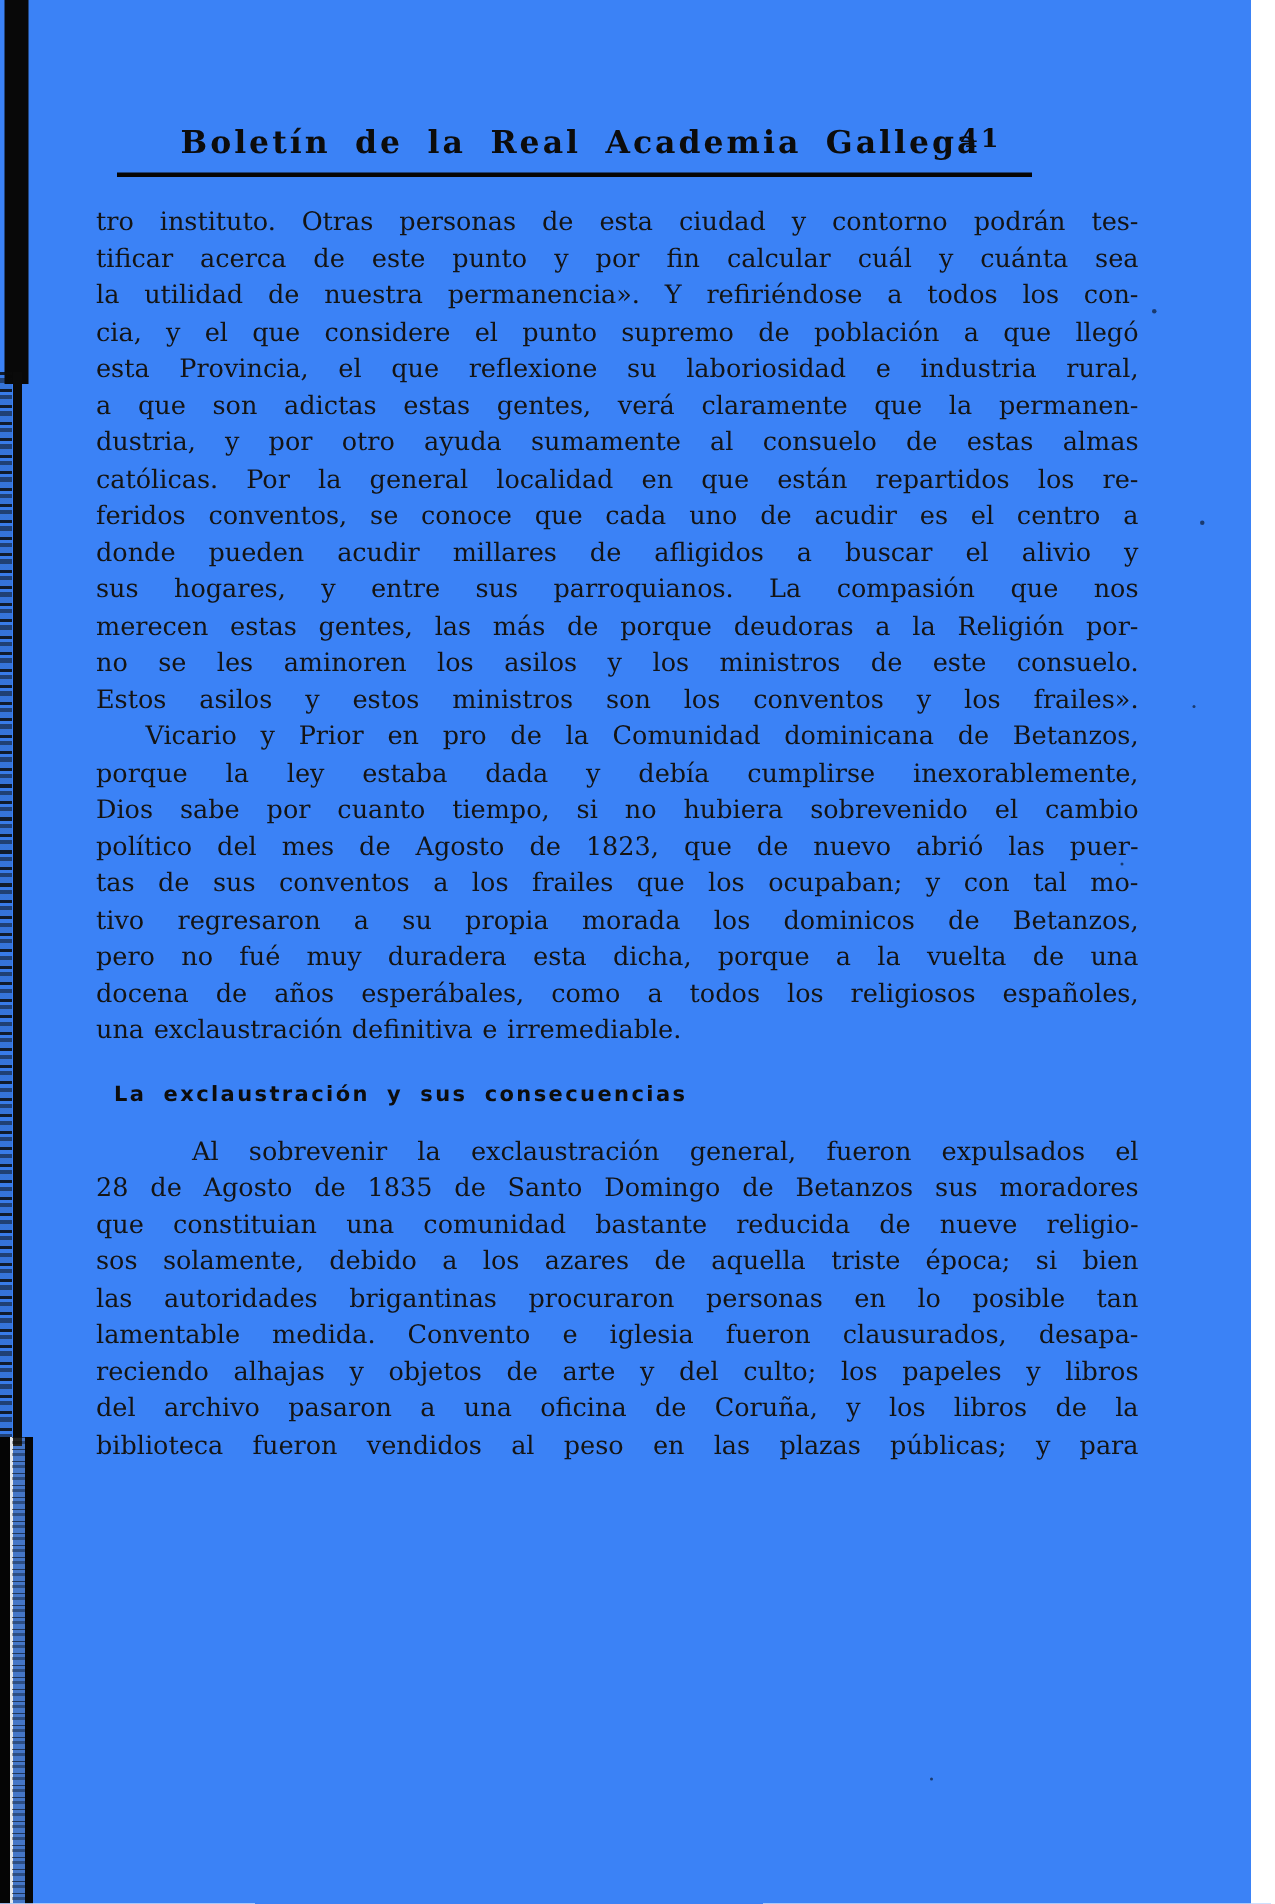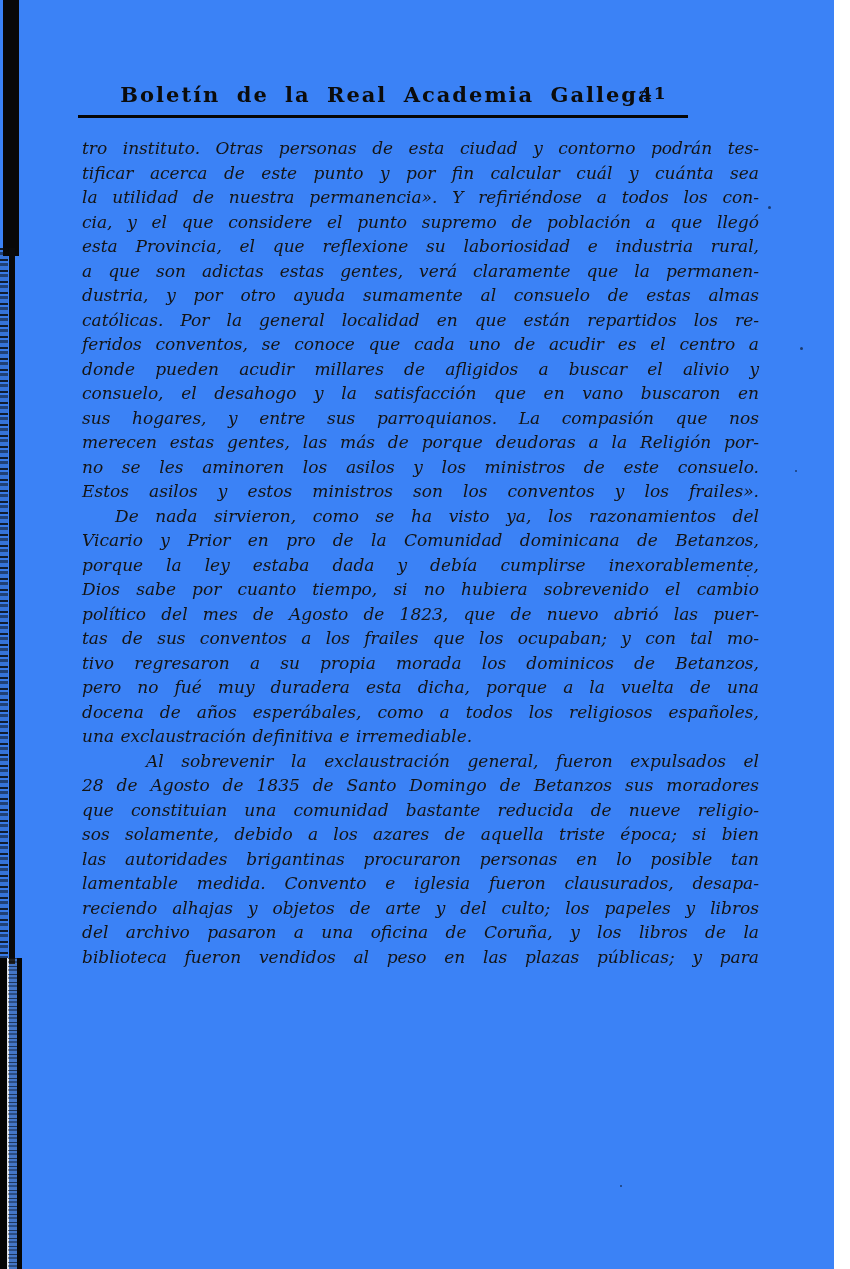--- a/index.html
+++ b/index.html
@@ -101,24 +101,23 @@
   }
   .rule {
     margin: 6px 0 0 78px;
     width: 610px;
     height: 3px;
     background: #060606;
   }
 
   
   .text-block {
-    margin: 18px 75px 0 82px;
+    margin: 18px 75px 0 64px;
     font-size: 17px;
     line-height: 24.5px;
-    font-style: italic;
   }
   .para .line {
     text-align: justify;
     text-align-last: justify;
     word-spacing: 1px;
     white-space: normal;
   }
   .para:not(.cont) .line:last-child {
     text-align-last: left;
   }
@@ -176,40 +175,39 @@
         <div class="line">tro instituto. Otras personas de esta ciudad y contorno podrán tes-</div>
         <div class="line">tificar acerca de este punto y por fin calcular cuál y cuánta sea</div>
         <div class="line">la utilidad de nuestra permanencia». Y refiriéndose a todos los con-</div>
         <div class="line">cia, y el que considere el punto supremo de población a que llegó</div>
         <div class="line">esta Provincia, el que reflexione su laboriosidad e industria rural,</div>
         <div class="line">a que son adictas estas gentes, verá claramente que la permanen-</div>
         <div class="line">dustria, y por otro ayuda sumamente al consuelo de estas almas</div>
         <div class="line">católicas. Por la general localidad en que están repartidos los re-</div>
         <div class="line">feridos conventos, se conoce que cada uno de acudir es el centro a</div>
         <div class="line">donde pueden acudir millares de afligidos a buscar el alivio y</div>
-        <div class="line">consuelo, el desahogo y la satisfacción que en vano buscaron en</div>
         <div class="line">sus hogares, y entre sus parroquianos. La compasión que nos</div>
         <div class="line">merecen estas gentes, las más de porque deudoras a la Religión por-</div>
         <div class="line">no se les aminoren los asilos y los ministros de este consuelo.</div>
         <div class="line">Estos asilos y estos ministros son los conventos y los frailes».</div>
       </div>
 
     <div class="para indent-sm">
-        <div class="line">De nada sirvieron, como se ha visto ya, los razonamientos del</div>
         <div class="line">Vicario y Prior en pro de la Comunidad dominicana de Betanzos,</div>
         <div class="line">porque la ley estaba dada y debía cumplirse inexorablemente,</div>
         <div class="line">Dios sabe por cuanto tiempo, si no hubiera sobrevenido el cambio</div>
         <div class="line">político del mes de Agosto de 1823, que de nuevo abrió las puer-</div>
         <div class="line">tas de sus conventos a los frailes que los ocupaban; y con tal mo-</div>
         <div class="line">tivo regresaron a su propia morada los dominicos de Betanzos,</div>
         <div class="line">pero no fué muy duradera esta dicha, porque a la vuelta de una</div>
         <div class="line">docena de años esperábales, como a todos los religiosos españoles,</div>
         <div class="line">una exclaustración definitiva e irremediable.</div>
       </div>
 
+    <h2 class="section-heading">La exclaustración y sus consecuencias</h2>
 
     <div class="para indent-lg cont">
         <div class="line">Al sobrevenir la exclaustración general, fueron expulsados el</div>
         <div class="line">28 de Agosto de 1835 de Santo Domingo de Betanzos sus moradores</div>
         <div class="line">que constituian una comunidad bastante reducida de nueve religio-</div>
         <div class="line">sos solamente, debido a los azares de aquella triste época; si bien</div>
         <div class="line">las autoridades brigantinas procuraron personas en lo posible tan</div>
         <div class="line">lamentable medida. Convento e iglesia fueron clausurados, desapa-</div>
         <div class="line">reciendo alhajas y objetos de arte y del culto; los papeles y libros</div>
         <div class="line">del archivo pasaron a una oficina de Coruña, y los libros de la</div>

